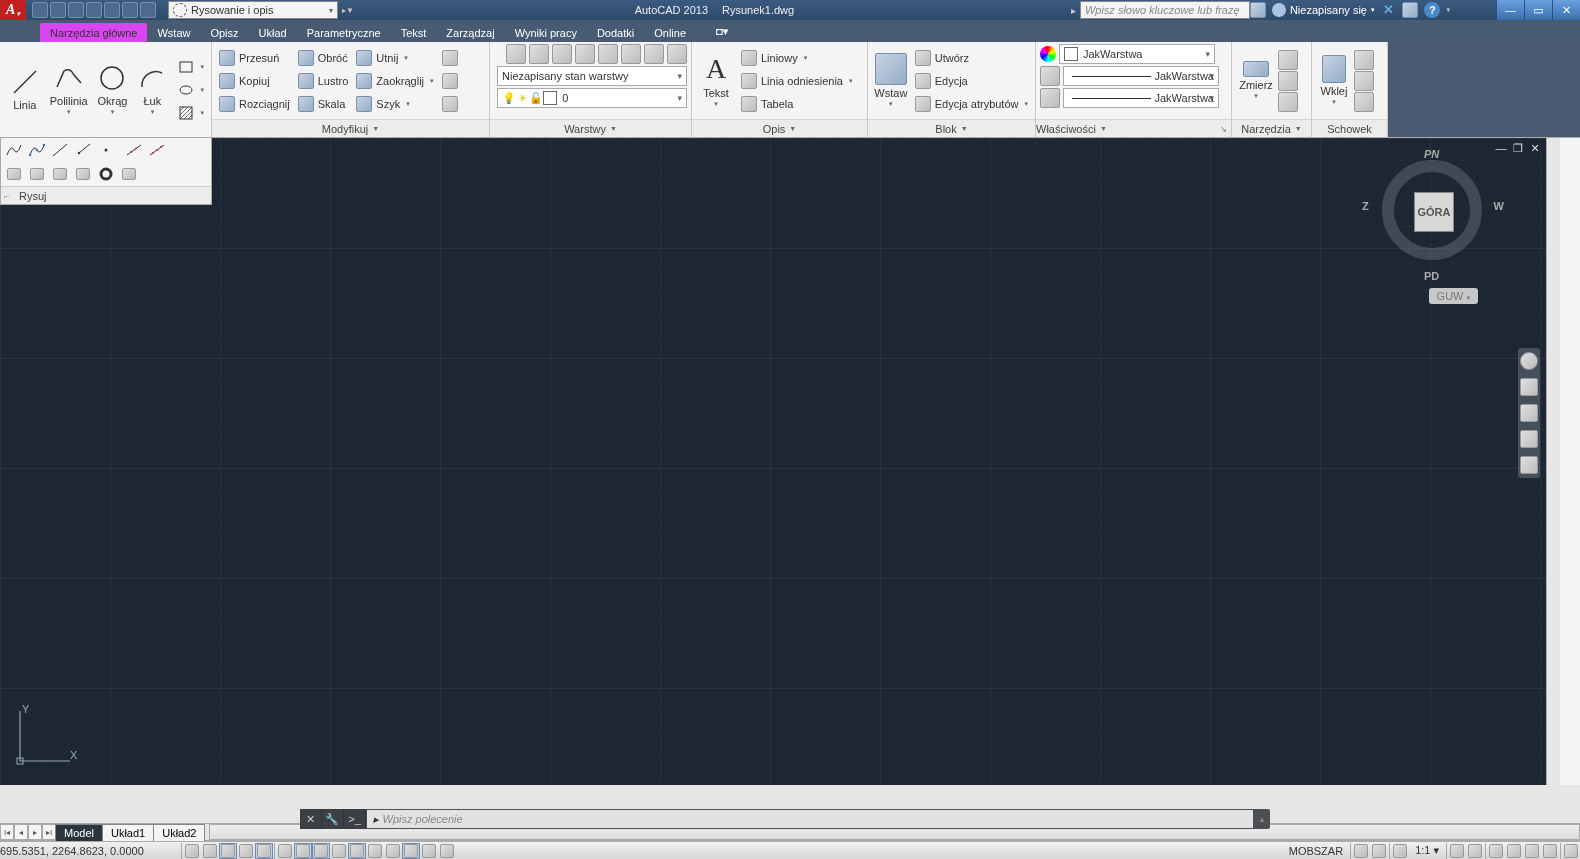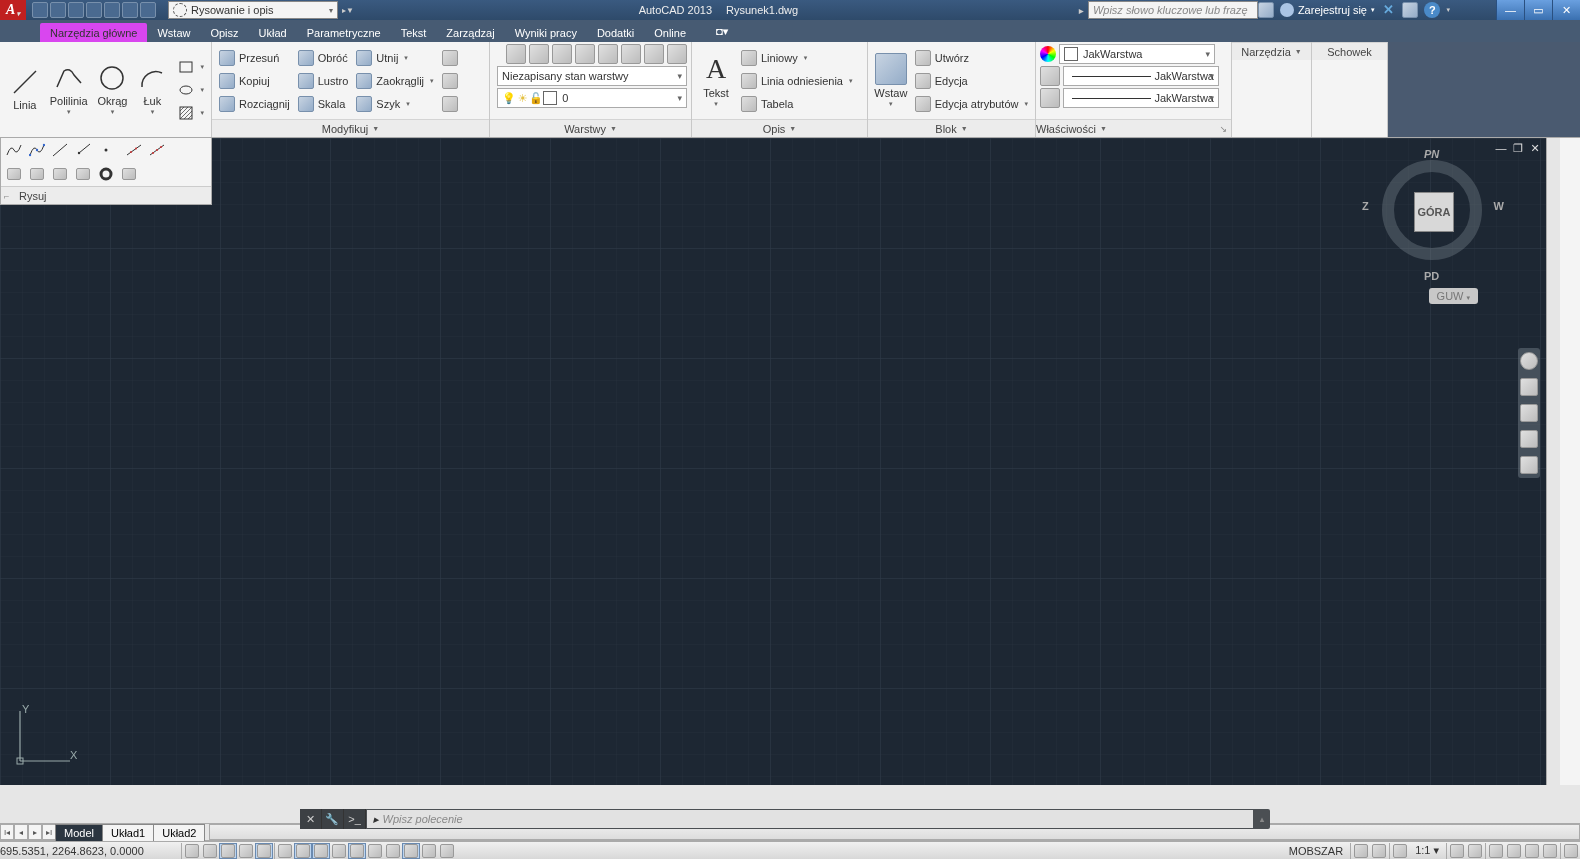--- a/index.html
+++ b/index.html
@@ -128,21 +128,21 @@
     <span class="appname">Rysunek1.dwg</span>
   </div>
   <span style="color:#ccc;margin-right:4px;font-size:10px">▸</span>
   <div class="search">
       <span>Wpisz słowo kluczowe lub frazę</span>
     </div>
   <div class="right">
     <div class="icn ph"></div>
     <div class="usr">
       <span style="width:14px;height:14px;border-radius:50%;background:#aac4e4;display:inline-block"></span>
-      <span>Zarejestruj się</span>
+      <span>Niezapisany się</span>
       <span style="font-size:7px">▾</span>
     </div>
     <div class="icn" style="color:#6ad;font-weight:bold;font-size:13px;text-align:center">✕</div>
     <div class="icn ph"></div>
     <div class="icn" style="background:#4a8ac8;border-radius:50%;color:#fff;text-align:center;line-height:16px;font-weight:bold">?</div>
     <span style="font-size:7px;color:#ccc">▾</span>
   </div>
   <div class="wincluster">
     <div class="winbtn">—</div>
     <div class="winbtn">▭</div>
@@ -399,27 +399,51 @@
     </div>
     <div class="panel-title">
         <span>Właściwości</span>
         <span class="tri">▼</span>
         <span style="margin-left:auto;margin-right:4px;font-size:9px;color:#888">↘</span>
       </div>
   </div>
 
 
   <div class="panel" style="width:80px">
+    <div class="panel-body">
+      <div class="bigbtn" style="width:40px">
+        <span class="ic ph" style="width:26px;height:16px"></span>
+        <span class="lbl">Zmierz</span>
+        <span class="tri" style="font-size:7px;color:#666">▾</span>
+      </div>
+      <div class="col">
+        <div class="smallic ph2"></div>
+        <div class="smallic ph2"></div>
+        <div class="smallic ph2"></div>
+      </div>
+    </div>
     <div class="panel-title">
         <span>Narzędzia</span>
         <span class="tri">▼</span>
       </div>
   </div>
 
   <div class="panel" style="width:76px">
+    <div class="panel-body">
+      <div class="bigbtn" style="width:36px">
+        <span class="ic ph" style="width:24px;height:28px"></span>
+        <span class="lbl">Wklej</span>
+        <span class="tri" style="font-size:7px;color:#666">▾</span>
+      </div>
+      <div class="col">
+        <div class="smallic ph2"></div>
+        <div class="smallic ph2"></div>
+        <div class="smallic ph2"></div>
+      </div>
+    </div>
     <div class="panel-title">
         <span>Schowek</span>
       </div>
   </div>
 
   <div style="flex:1;background:#4a5a70"></div>
 </div>
 
 <div class="subribbon">
   <div class="iconsrow">

